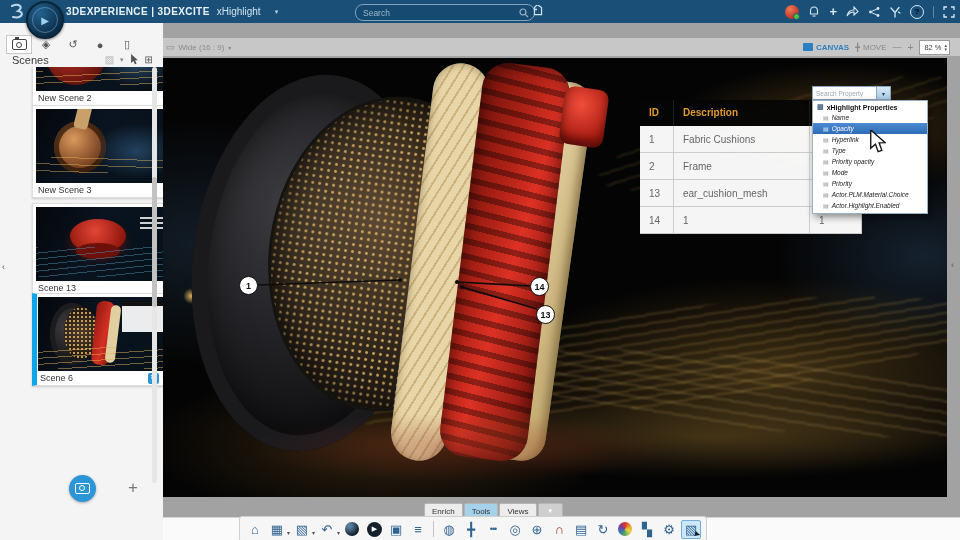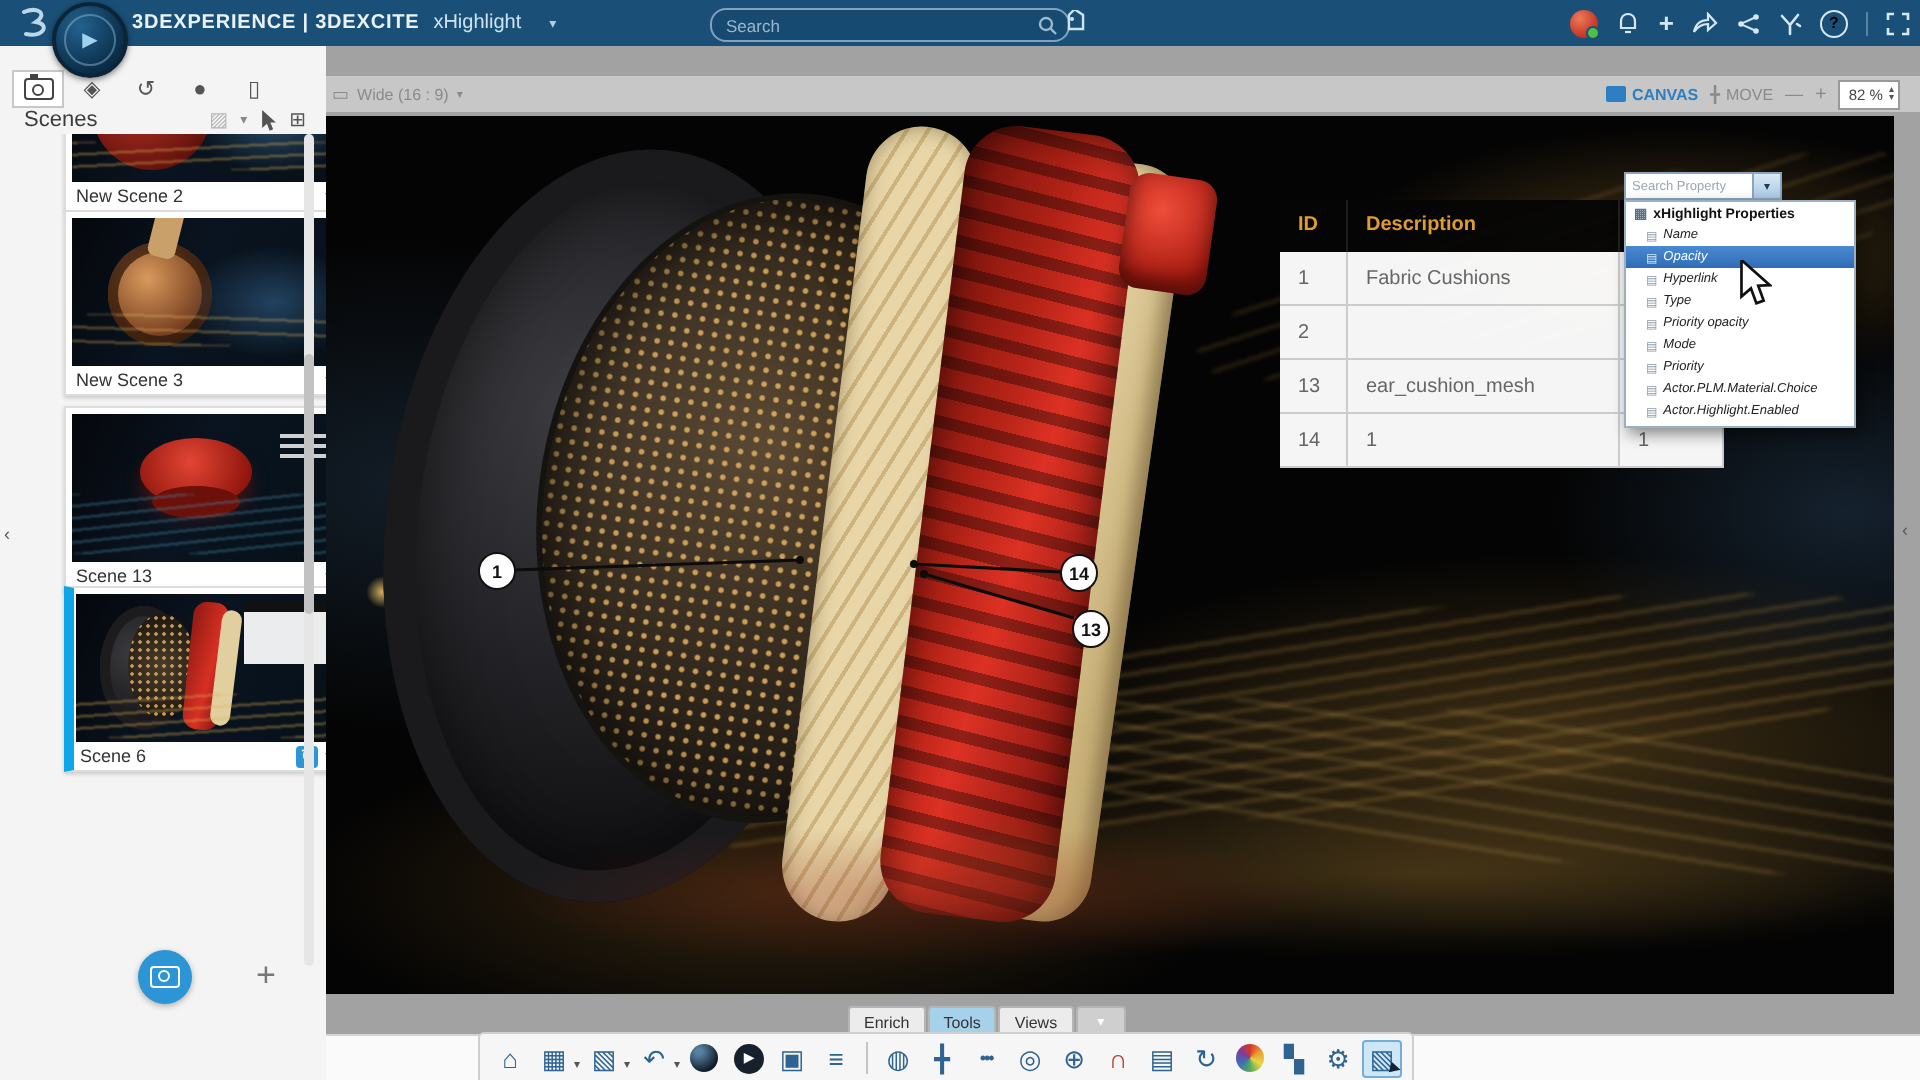--- a/index.html
+++ b/index.html
@@ -401,20 +401,21 @@
         <span class="hcell"></span>
       </div>
       <div class="trow">
         <span class="bcell">1</span>
         <span class="bcell">Fabric Cushions</span>
         <span class="bcell"></span>
         <span class="bcell"></span>
       </div>
       <div class="trow">
         <span class="bcell">2</span>
+        <span class="bcell">Frame</span>
         <span class="bcell"></span>
         <span class="bcell"></span>
       </div>
       <div class="trow">
         <span class="bcell">13</span>
         <span class="bcell">ear_cushion_mesh</span>
         <span class="bcell"></span>
         <span class="bcell"></span>
       </div>
       <div class="trow">

